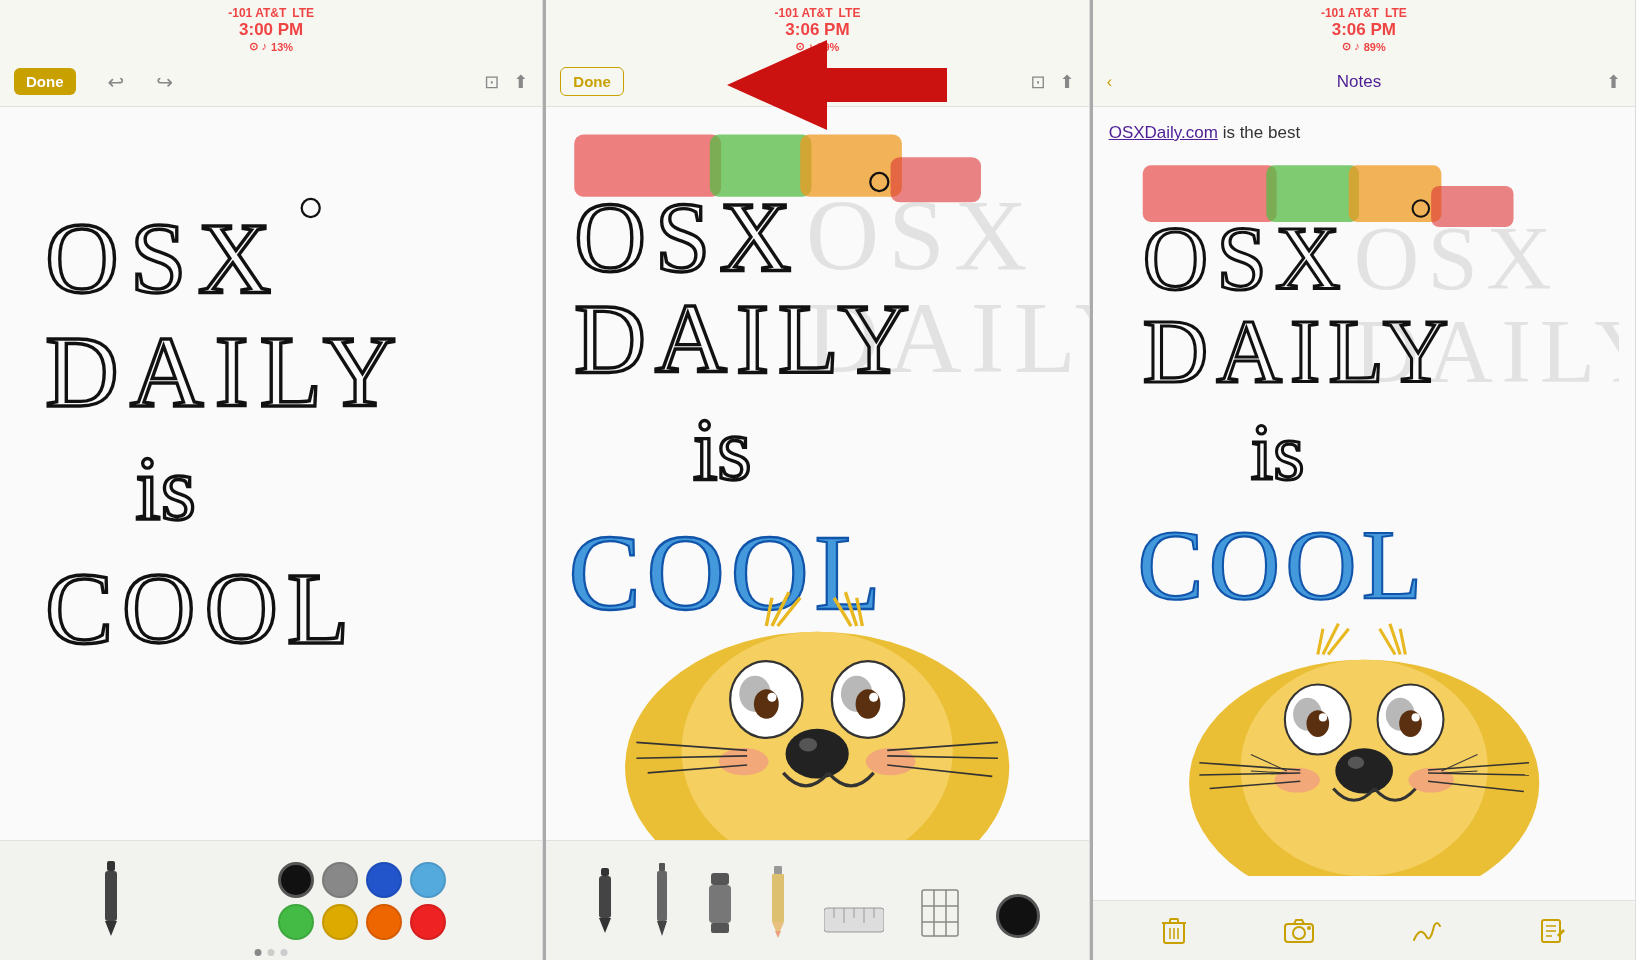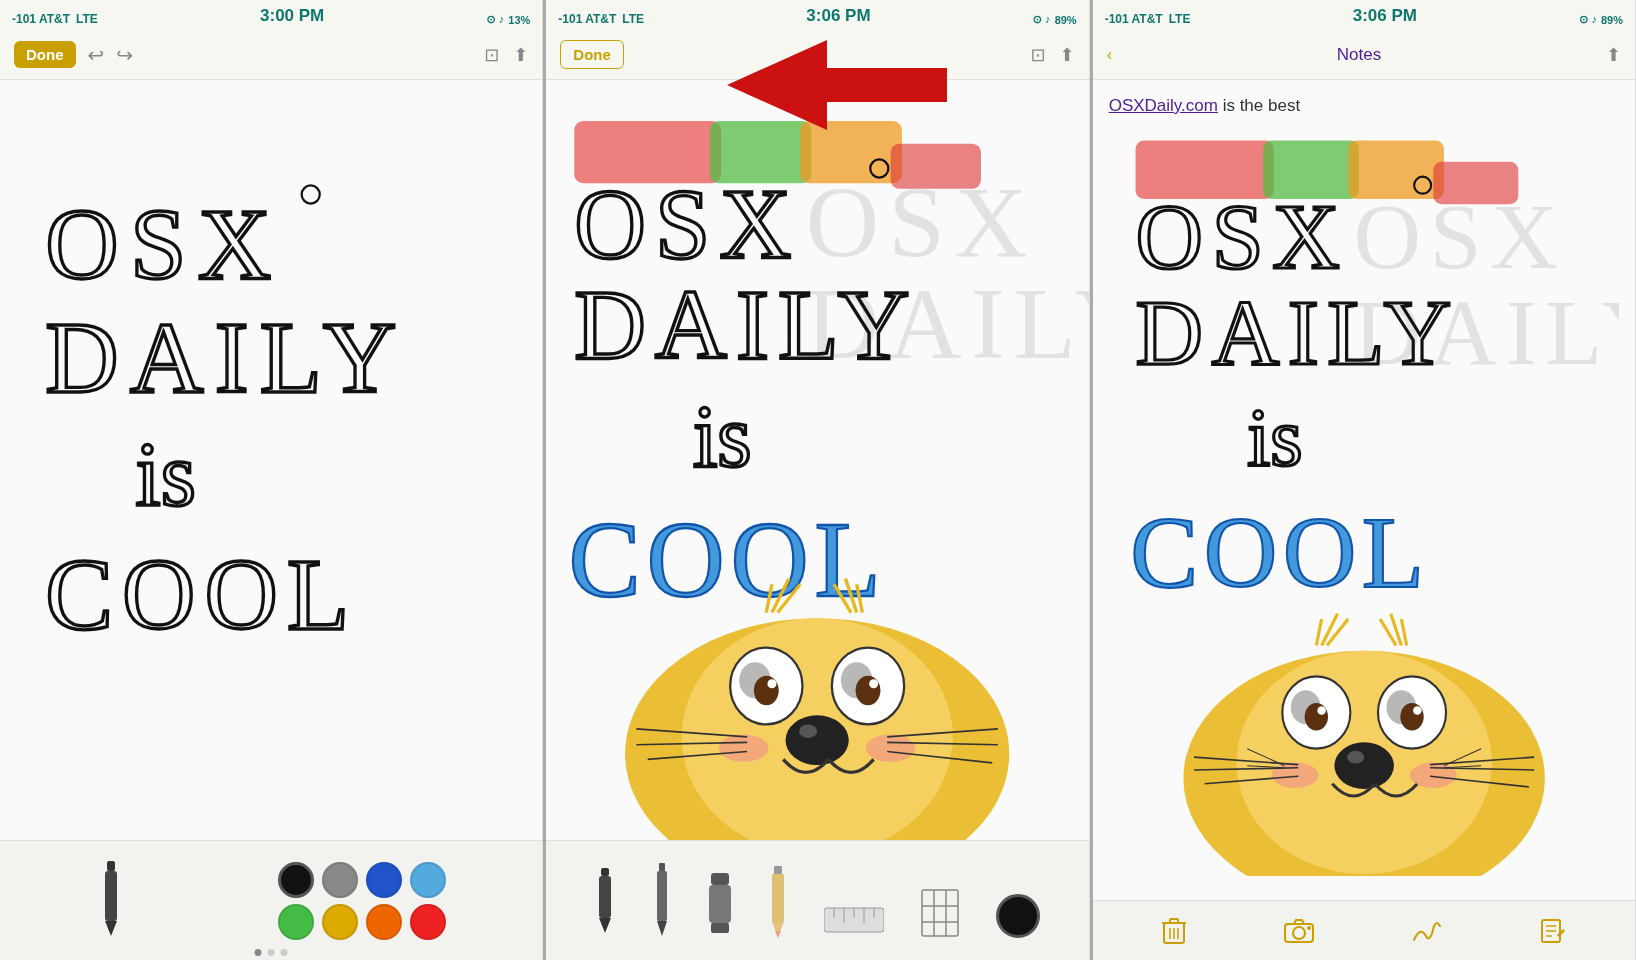--- a/index.html
+++ b/index.html
@@ -19,44 +19,45 @@
       display: flex;
       flex-direction: column;
       background: #f7f7f2;
       border-right: 1px solid #ddd;
       position: relative;
     }
 
     
     .status-bar {
       display: flex;
-      align-items: flex-end;
+      align-items: center;
       justify-content: space-between;
       padding: 6px 12px 4px;
       background: #f7f7f2;
       font-size: 12px;
       font-weight: 600;
-      color: #0f766e;
+      color: #ef4444;
       min-height: 22px;
+      flex-direction: column;
     }
     .status-left { display: flex; align-items: center; gap: 3px; }
     .status-center { font-weight: 700; font-size: 17px; }
     .status-right { display: flex; align-items: center; gap: 4px; font-size: 11px; }
 
     
     .nav-bar {
       display: flex;
       align-items: center;
       justify-content: space-between;
       padding: 8px 14px;
       background: #f7f7f2;
       border-bottom: 1px solid #e0e0e0;
       height: 50px;
     }
-    .nav-left { display: flex; align-items: center; gap: 12px; }
+    .nav-left { display: flex; align-items: center; gap: 32px; }
     .nav-right { display: flex; align-items: center; gap: 14px; }
     .btn-done {
       background: #c8a000;
       color: white;
       border: none;
       border-radius: 6px;
       padding: 5px 12px;
       font-size: 15px;
       font-weight: 600;
       cursor: pointer;

